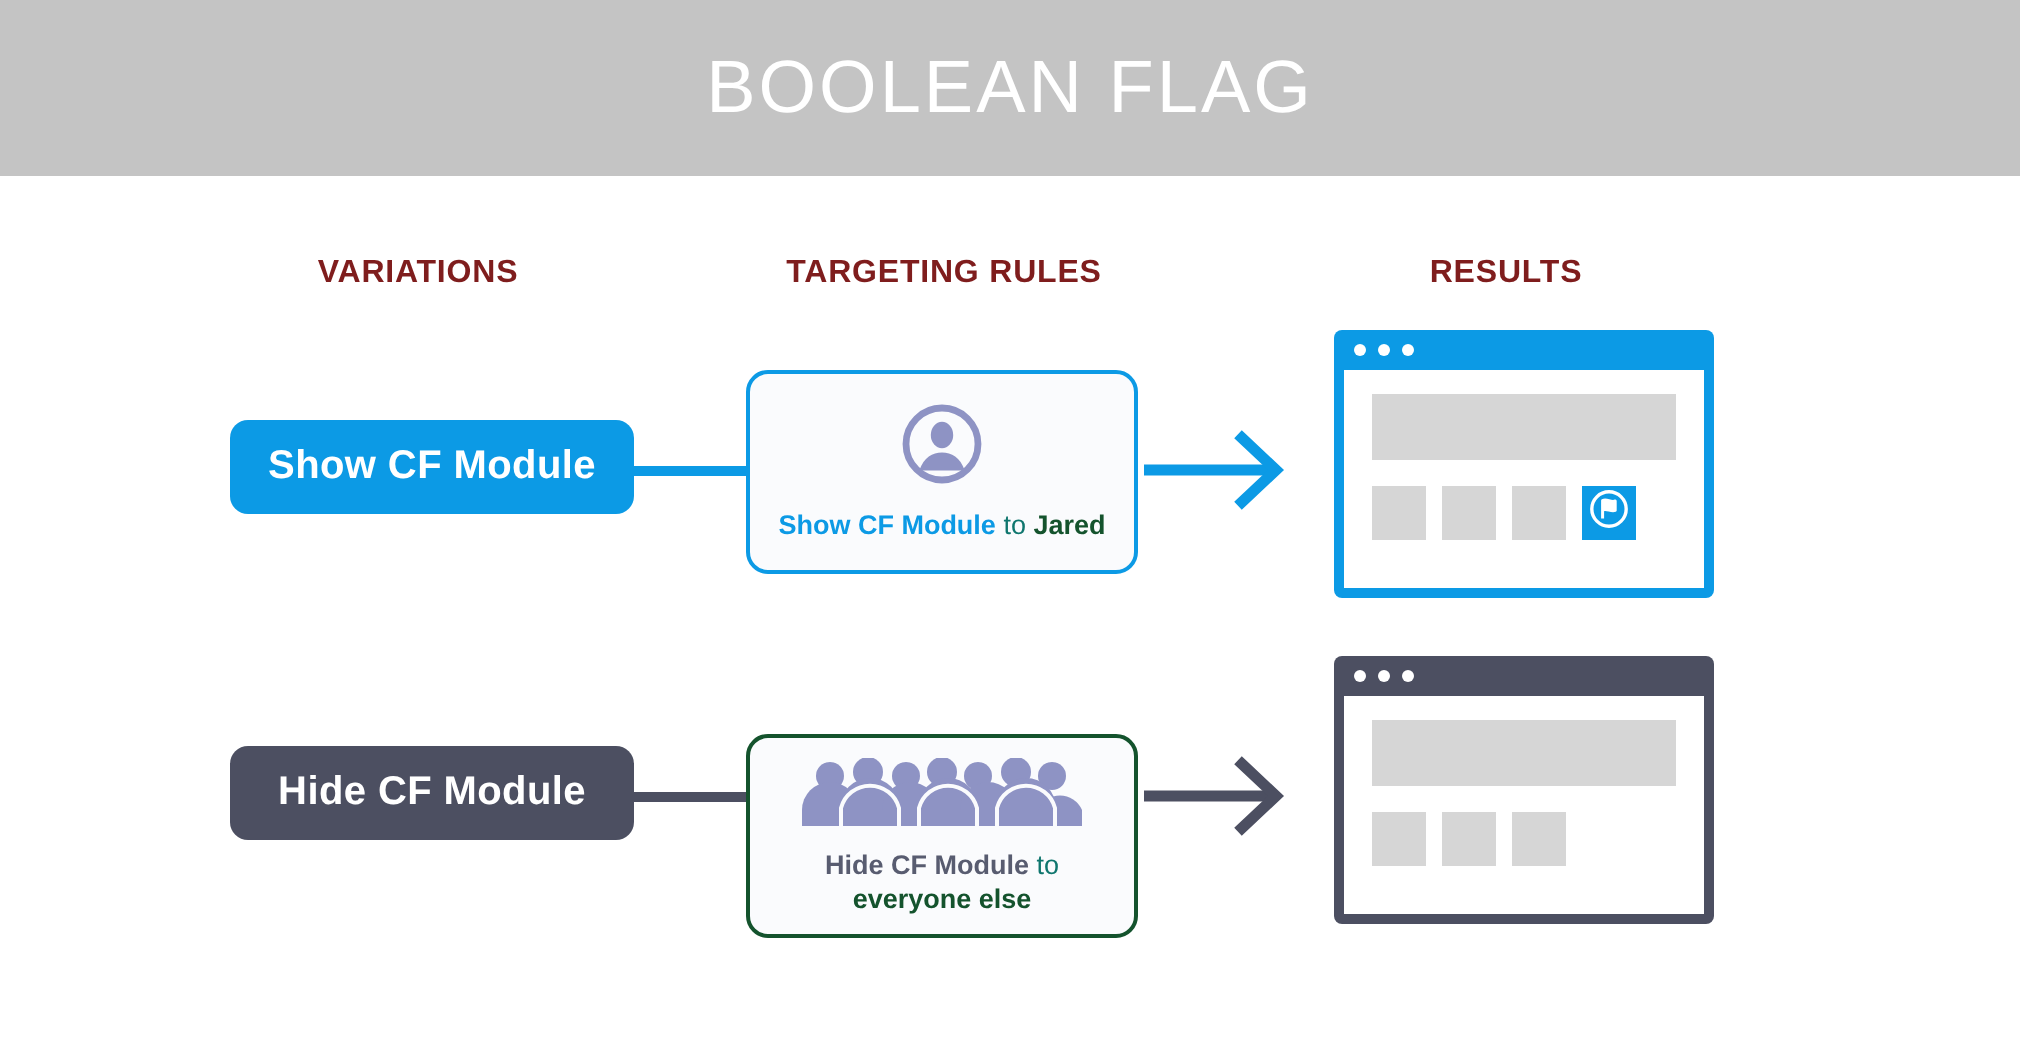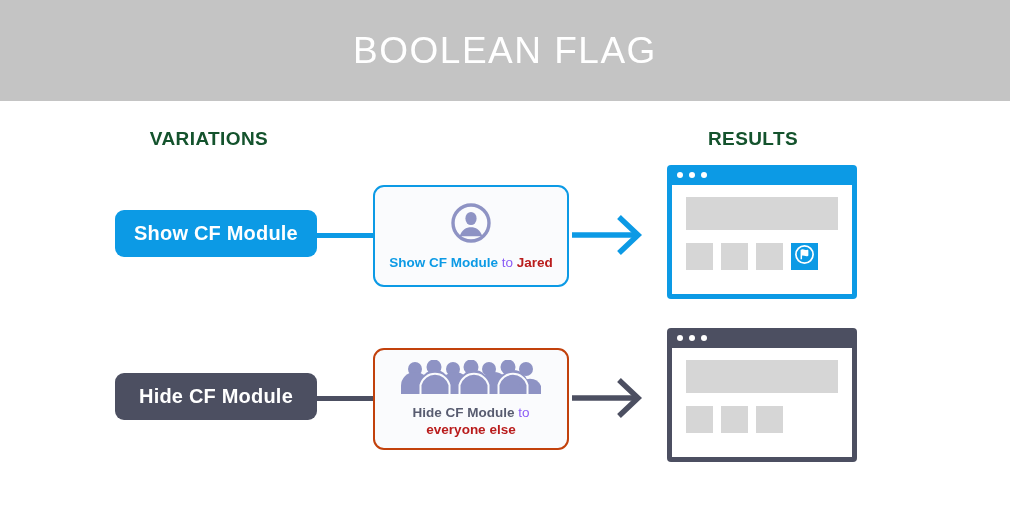--- a/index.html
+++ b/index.html
@@ -14,21 +14,21 @@
     overflow: hidden;
     position: relative;
   }
 
   
   .header-band {
     position: absolute;
     left: 0;
     top: 0;
     width: 1010px;
-    height: 101px;
+    height: 88px;
     background: #c4c4c4;
     display: flex;
     align-items: center;
     justify-content: center;
   }
   .header-title {
     color: #ffffff;
     font-size: 37px;
     font-weight: 400;
     letter-spacing: 1.5px;
@@ -38,23 +38,23 @@
   
   .col-headings {
     position: absolute;
     left: 0;
     top: 128px;
     width: 1010px;
     height: 20px;
   }
   .col-heading {
     position: absolute;
-    font-size: 19px;
-    font-weight: bold;
-    color: #14532d;
+    font-size: 16px;
+    font-weight: bold;
+    color: #7f1d1d;
     letter-spacing: 0.4px;
     text-align: right;
     white-space: nowrap;
     transform: translateX(-50%);
   }
   .col-heading.variations   { left: 209px; }
   .col-heading.targeting    { left: 472px; }
   .col-heading.results      { left: 753px; }
 
   
@@ -107,46 +107,46 @@
     background: #fafbfd;
     border-radius: 11px;
     box-sizing: border-box;
     display: flex;
     flex-direction: column;
     align-items: center;
     justify-content: center;
     z-index: 2;
   }
   .rule-card.blue { border: 2px solid #0c9ae5; }
-  .rule-card.gray { border: 2px solid #c2410c; }
+  .rule-card.gray { border: 2px solid #14532d; margin-top: 19px; }
 
   .rule-icon {
     display: block;
     margin-bottom: 6px;
   }
   .rule-text {
     font-size: 13.5px;
     line-height: 17px;
     text-align: center;
     color: #15171c;
   }
   .rule-text .flag-blue {
     color: #0c9ae5;
     font-weight: bold;
   }
   .rule-text .flag-gray {
     color: #585c70;
     font-weight: bold;
   }
   .rule-text .conj {
-    color: #8b5cf6;
+    color: #0f766e;
     font-weight: normal;
   }
   .rule-text .target {
-    color: #b91c1c;
+    color: #14532d;
     font-weight: bold;
   }
 
   
   .arrow {
     position: absolute;
     left: 572px;
     top: 76px;
     width: 78px;
     height: 48px;
@@ -218,20 +218,21 @@
 </style>
 </head>
 <body>
 
 <div class="header-band">
   <div class="header-title">BOOLEAN FLAG</div>
 </div>
 
 <div class="col-headings">
   <div class="col-heading variations">VARIATIONS</div>
+  <div class="col-heading targeting">TARGETING RULES</div>
   <div class="col-heading results">RESULTS</div>
 </div>
 
 <div class="row row-1">
 
   <div class="connector blue seg-a"></div>
 
   <div class="pill blue">
     <span>Show CF Module</span>
   </div>

